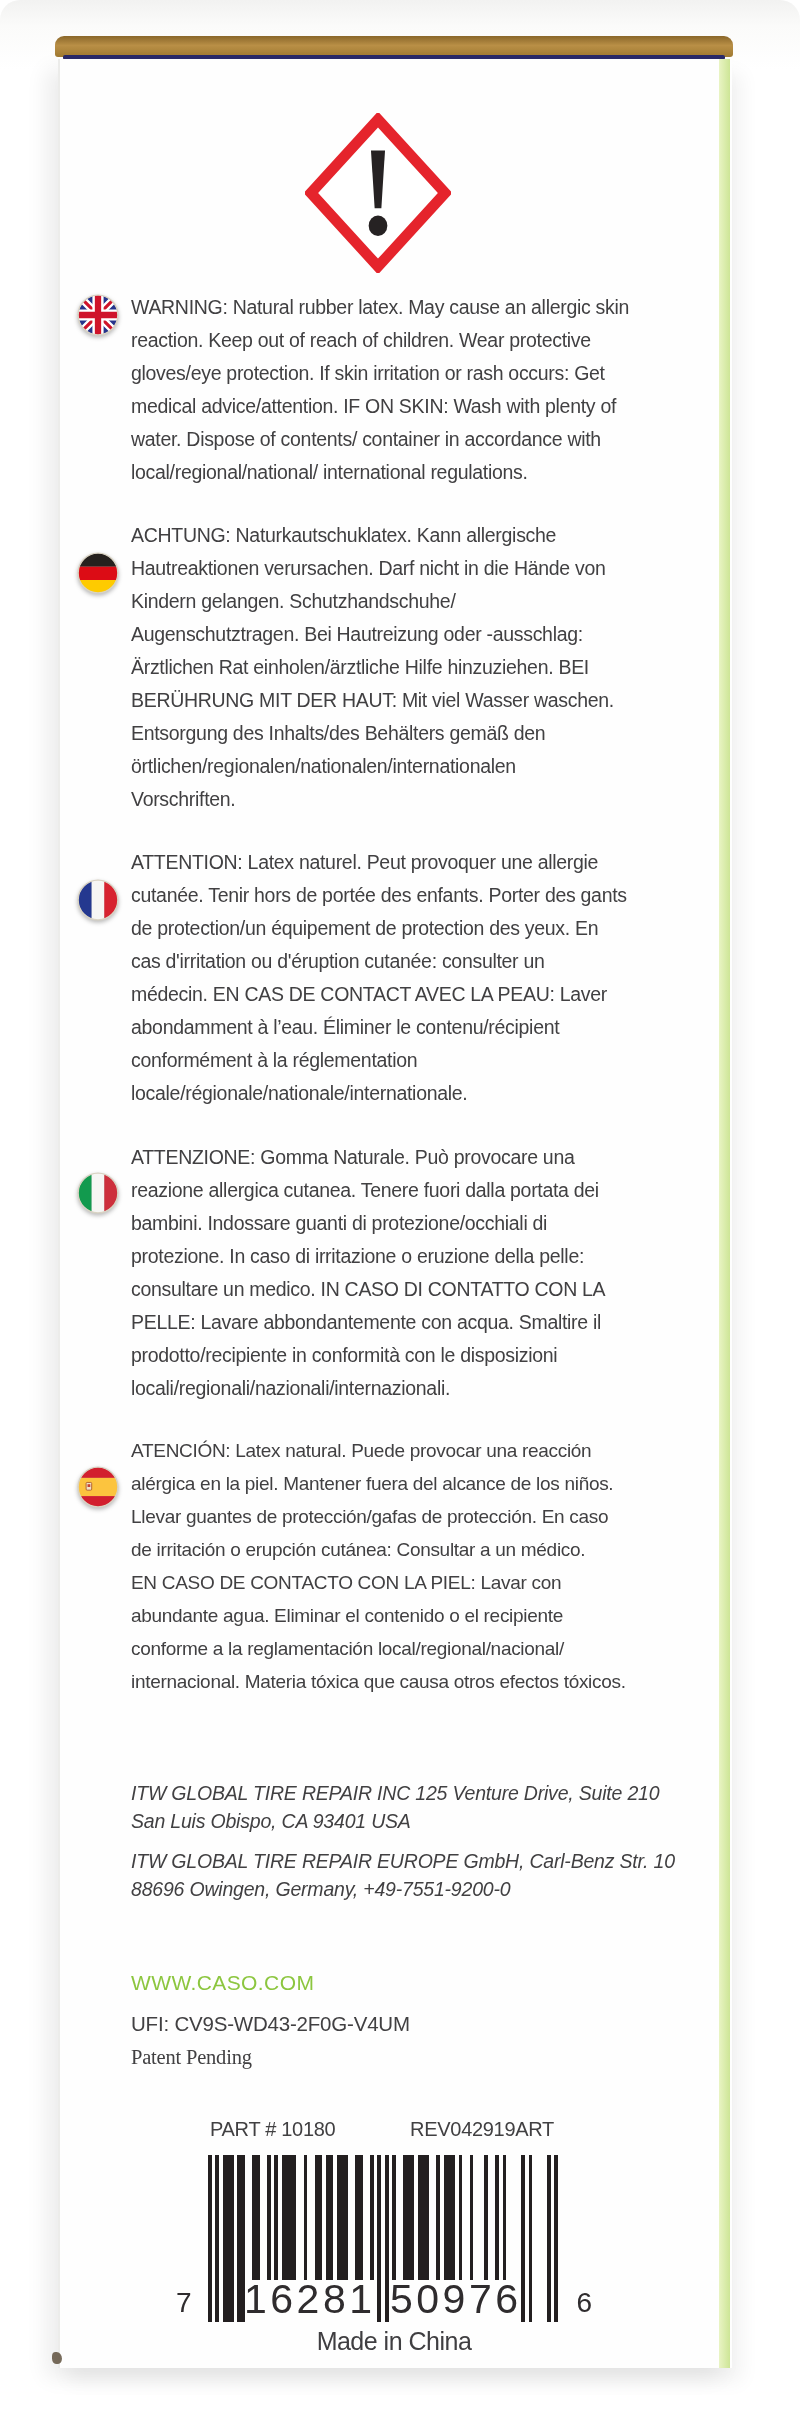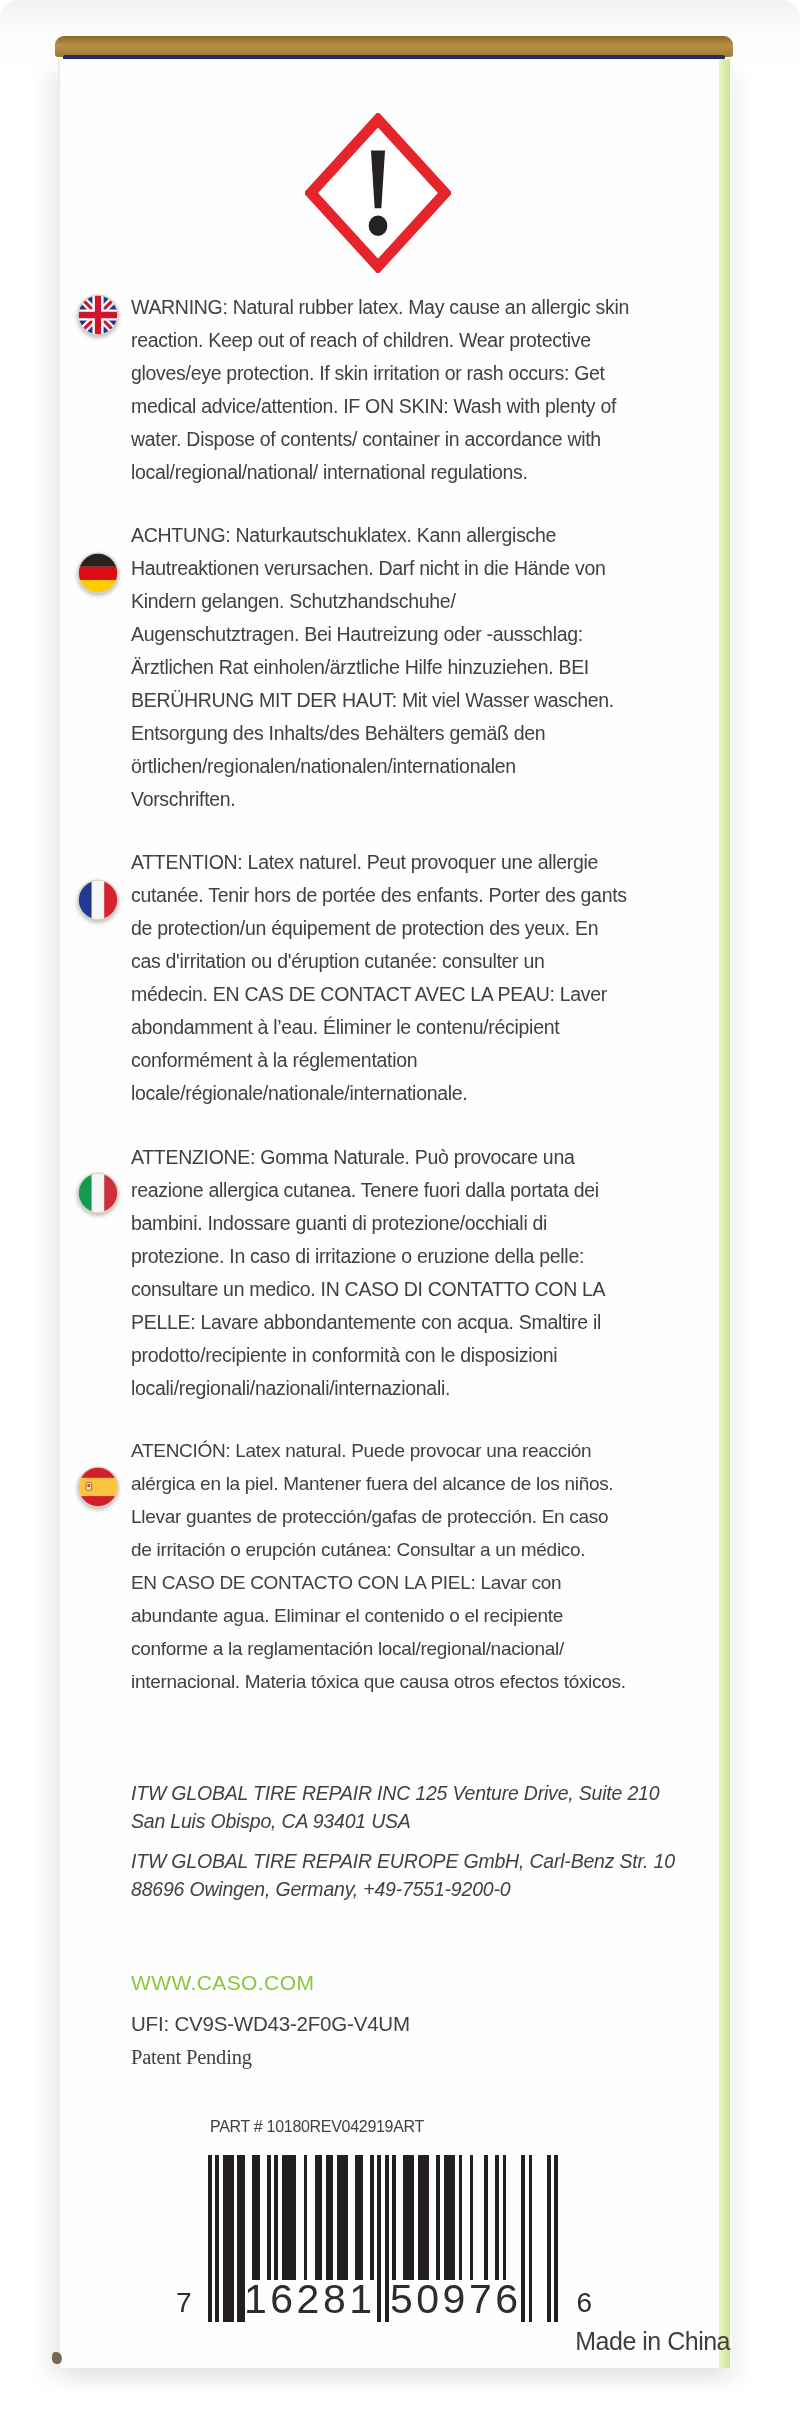--- a/index.html
+++ b/index.html
@@ -50,42 +50,42 @@
     font-size:19.5px;line-height:28px;letter-spacing:-0.2px;white-space:pre;font-style:italic;
   }
   .c-us{top:1779px}.c-eu{top:1847px}.c-tm{top:1907px}
   .web{position:absolute;left:131px;top:1971px;font-size:21px;letter-spacing:.4px;color:#8cc63f;}
   .ufi{position:absolute;left:131px;top:2012px;font-size:20.5px;letter-spacing:-0.2px;}
   .pat{position:absolute;left:131px;top:2046px;font-size:20.5px;letter-spacing:-0.2px;font-family:Liberation Serif, serif;}
 
   
   .partrow{
     position:absolute;left:210px;top:2118px;width:344px;
-    display:flex;
-    font-size:16px;letter-spacing:-0.3px;
+    display:flex;justify-content:space-between;
+    font-size:20px;letter-spacing:-0.3px;
   }
 
   
   .barcode{position:absolute;left:208px;top:2155px;width:350px;height:167px;}
   .bar{position:absolute;top:0;background:#231f20;}
   .bar.tall{height:167px;}
   .bar.short{height:125px;}
   .bcd{
     position:absolute;top:126px;height:38px;
     display:flex;justify-content:space-between;align-items:flex-start;
     font-size:41px;line-height:36px;letter-spacing:0;color:#2f2c2e;
     background:transparent;
   }
   .bcd-left{left:36px;width:128px;}
   .bcd-right{left:182px;width:128px;}
   .bclead{position:absolute;left:-32px;top:132px;font-size:28px;color:#2f2c2e;}
   .bctrail{position:absolute;right:-34px;top:132px;font-size:28px;color:#2f2c2e;}
 
   .madein{
-    position:absolute;left:58px;top:2327px;width:672px;text-align:right;
+    position:absolute;left:58px;top:2327px;width:672px;text-align:center;
     font-size:25px;letter-spacing:-0.5px;color:#3f3e41;
   }
 </style>
 </head>
 <body>
 
 <div class="scene">
 
   <div class="top-edge"></div>
   <div class="navy-line"></div>

